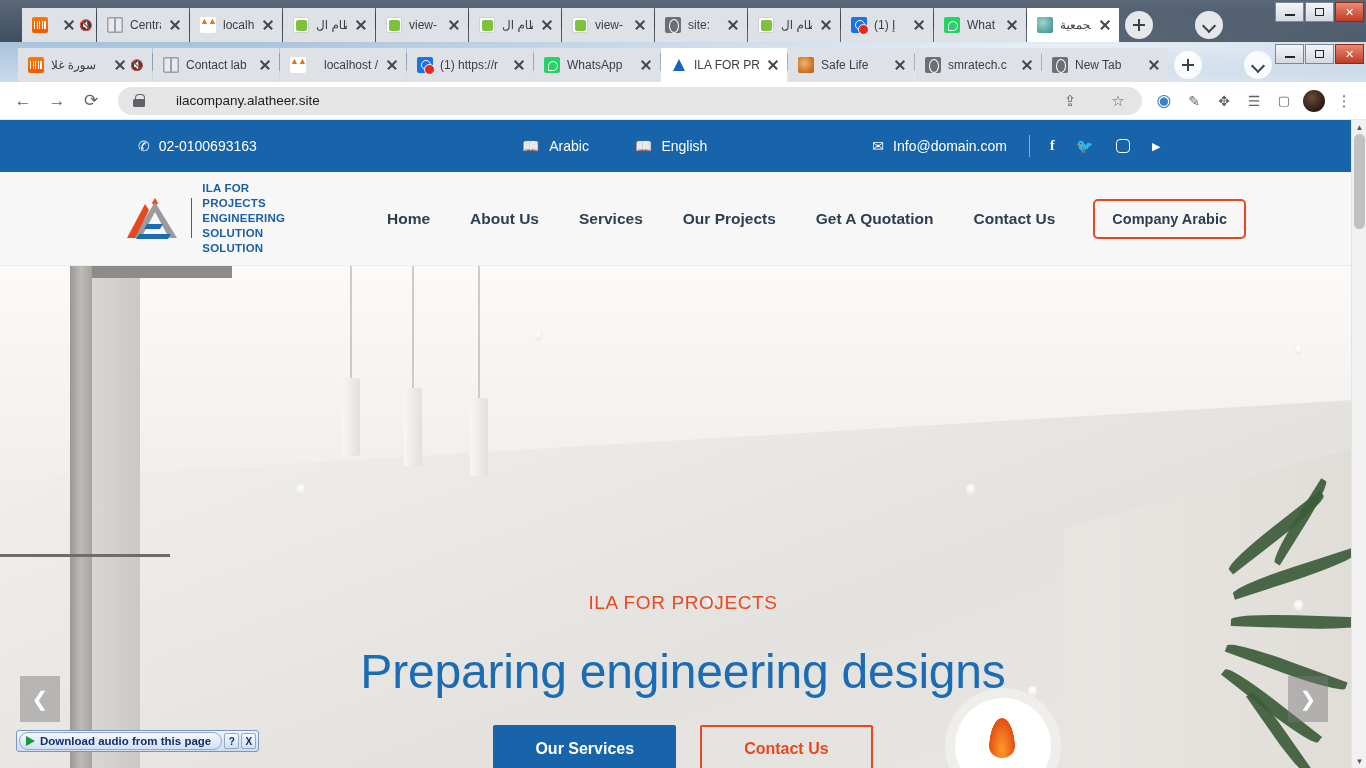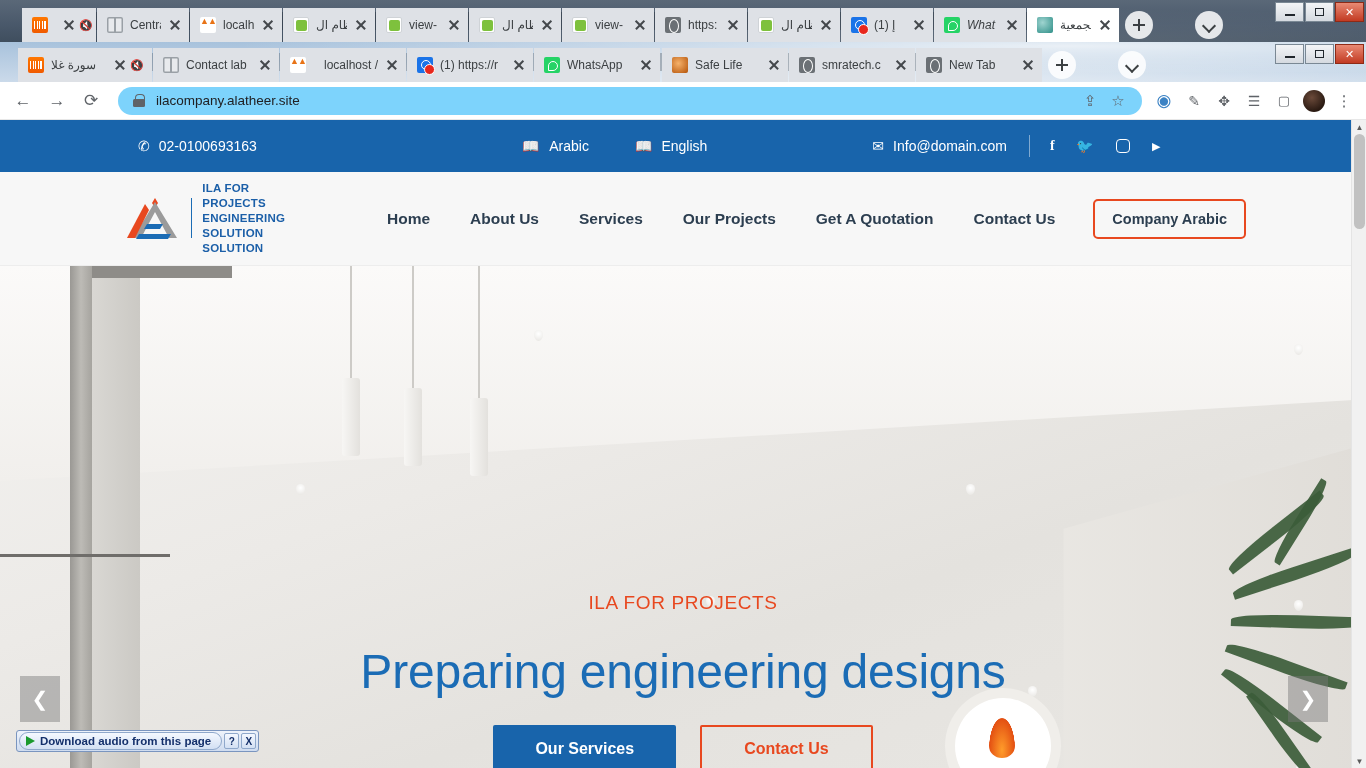--- a/index.html
+++ b/index.html
@@ -163,24 +163,24 @@
   }
   .nav-ico {
     width: 30px; height: 30px; margin-right: 4px;
     position: relative; flex: 0 0 30px;
     color: #5f6368;
     display: flex; align-items: center; justify-content: center;
     font-size: 17px;
   }
   .omnibox {
     flex: 1 1 auto; height: 28px;
-    background: #7dd3fc; border-radius: 14px;
+    background: #e5e5e5; border-radius: 14px;
     display: flex; align-items: center;
     padding: 0 10px; margin: 0 8px;
-    font-size: 13.5px; color: #202124;
+    font-size: 13.5px; color: #202124; gap: 20px;
   }
   .omnibox .lock {
     width: 14px; height: 14px; margin-right: 10px; margin-left: 4px;
     position: relative; flex: 0 0 14px;
   }
   .omnibox .lock::before {
     content:""; position:absolute; left:3px; top:0; width:8px; height:7px;
     border:1.8px solid #5f6368; border-bottom:none; border-radius:4px 4px 0 0;
   }
   .omnibox .lock::after {
@@ -424,37 +424,37 @@
       </div>
       <div class="tab-sep"></div>
       <div class="tab" style="width: 92px;">
         <span class="favicon fav-green"></span>
         <span class="tab-title">view-</span>
         <span class="tab-close"></span>
       </div>
       <div class="tab-sep"></div>
       <div class="tab" style="width: 92px;">
         <span class="favicon fav-chrome-globe"></span>
-        <span class="tab-title">https:</span>
+        <span class="tab-title">site:</span>
         <span class="tab-close"></span>
       </div>
       <div class="tab-sep"></div>
       <div class="tab" style="width: 92px;">
         <span class="favicon fav-green"></span>
         <span class="tab-title">نظام ال</span>
         <span class="tab-close"></span>
       </div>
       <div class="tab-sep"></div>
       <div class="tab" style="width: 92px;">
         <span class="favicon fav-blue-badge"></span>
         <span class="tab-title">إ (1)</span>
         <span class="tab-close"></span>
       </div>
       <div class="tab-sep"></div>
-      <div class="tab" style="width: 92px; font-style: italic;">
+      <div class="tab" style="width: 92px;">
         <span class="favicon fav-whatsapp"></span>
         <span class="tab-title">What</span>
         <span class="tab-close"></span>
       </div>
       <div class="tab-sep"></div>
       <div class="tab active" style="width: 92px;">
         <span class="favicon fav-teal"></span>
         <span class="tab-title">الجمعية</span>
         <span class="tab-close"></span>
       </div>
@@ -501,20 +501,25 @@
           <span class="tab-title">(1) https://r</span>
           <span class="tab-close"></span>
         </div>
         <div class="tab-sep"></div>
         <div class="tab" style="width: 126px;">
           <span class="favicon fav-whatsapp"></span>
           <span class="tab-title">WhatsApp</span>
           <span class="tab-close"></span>
         </div>
         <div class="tab-sep"></div>
+        <div class="tab active" style="width: 126px;">
+          <span class="favicon fav-ila"></span>
+          <span class="tab-title">ILA FOR PR</span>
+          <span class="tab-close"></span>
+        </div>
         <div class="tab-sep"></div>
         <div class="tab" style="width: 126px; align-items: center;">
           <span class="favicon fav-safelife"></span>
           <span class="tab-title">Safe Life</span>
           <span class="tab-close"></span>
         </div>
         <div class="tab-sep"></div>
         <div class="tab" style="width: 126px;">
           <span class="favicon fav-chrome-globe"></span>
           <span class="tab-title">smratech.c</span>

